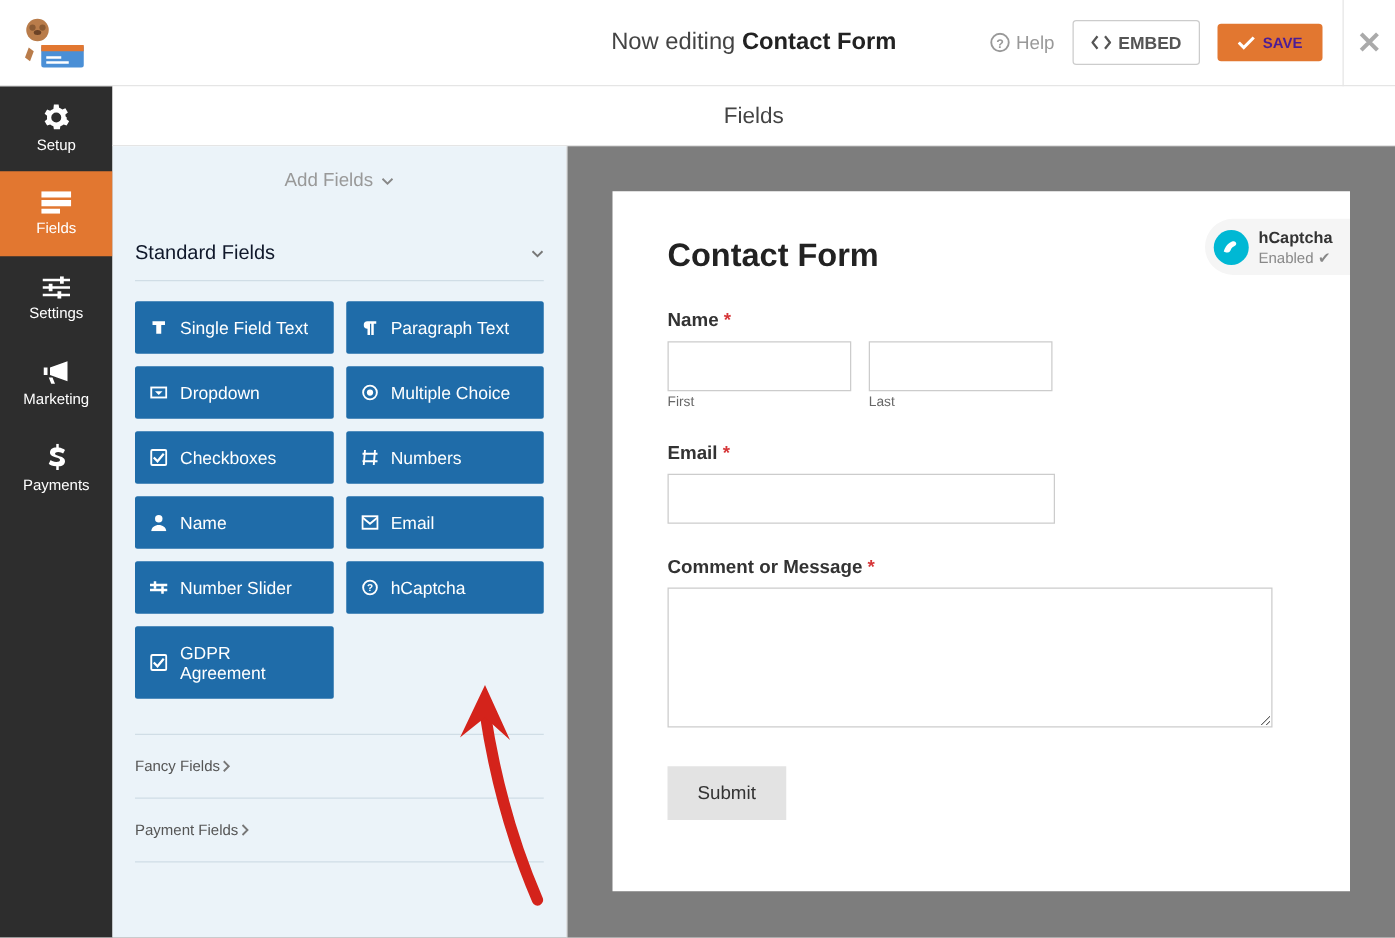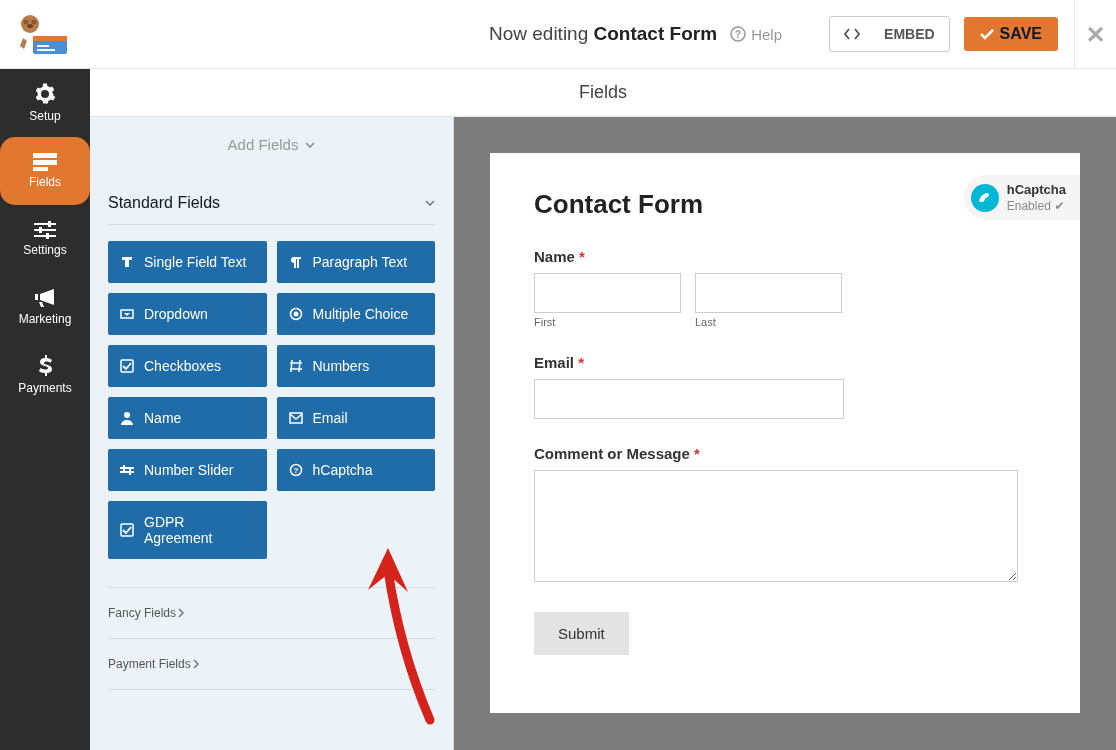--- a/index.html
+++ b/index.html
@@ -5,27 +5,27 @@
 * { box-sizing: border-box; margin: 0; padding: 0; font-family: -apple-system, BlinkMacSystemFont, "Segoe UI", Arial, sans-serif; }
 body { width: 1116px; height: 750px; overflow: hidden; background: #fff; }
 
 .topbar { height: 69px; border-bottom: 1px solid #e5e5e5; display: flex; align-items: center; position: relative; }
 .logo { width: 90px; display: flex; align-items: center; justify-content: center; height: 100%; }
 .logo svg { width: 60px; height: 48px; }
 .editing { flex: 1; text-align: center; font-size: 19px; color: #444; }
 .editing b { color: #222; }
 .top-actions { position: absolute; right: 58px; display: flex; align-items: center; gap: 14px; }
 .help { color: #999; font-size: 15px; display: flex; align-items: center; gap: 5px; cursor: pointer; }
-.btn-embed { background: #fff; border: 1px solid #ccc; color: #555; padding: 9px 14px; font-size: 14px; font-weight: 600; cursor: pointer; border-radius: 3px; display: flex; align-items: center; gap: 24px; margin-left: 33px; }
-.btn-save { background: #e27730; border: none; color: #0f172a; padding: 8px 16px; font-size: 16px; font-weight: 600; cursor: pointer; border-radius: 3px; display: flex; align-items: center; gap: 6px; }
+.btn-embed { background: #fff; border: 1px solid #ccc; color: #555; padding: 9px 14px; font-size: 14px; font-weight: 600; cursor: pointer; border-radius: 3px; display: flex; align-items: center; gap: 6px; }
+.btn-save { background: #e27730; border: none; color: #4c1d95; padding: 8px 16px; font-size: 12px; font-weight: 600; cursor: pointer; border-radius: 3px; display: flex; align-items: center; gap: 6px; }
 .close-x { position: absolute; right: 0; top: 0; width: 42px; height: 69px; border-left: 1px solid #e5e5e5; display: flex; align-items: center; justify-content: center; color: #aaa; cursor: pointer; font-size: 24px; font-weight: bold; }
 
 .main { display: flex; height: 681px; }
 .sidenav { width: 90px; background: #2d2d2d; display: flex; flex-direction: column; }
-.sidenav-item { height: 68px; display: flex; flex-direction: column; align-items: center; justify-content: center; color: #fff; font-size: 12px; gap: 4px; cursor: pointer; border-radius: 15px; }
+.sidenav-item { height: 68px; display: flex; flex-direction: column; align-items: center; justify-content: center; color: #fff; font-size: 12px; gap: 4px; cursor: pointer; }
 .sidenav-item.active { background: #e27730; }
 .sidenav-item svg { fill: #fff; }
 
 .content { flex: 1; display: flex; flex-direction: column; }
 .section-header { height: 48px; border-bottom: 1px solid #e5e5e5; display: flex; align-items: center; justify-content: center; font-size: 18px; color: #444; background: #fff; }
 
 .panels { flex: 1; display: flex; }
 .field-panel { width: 364px; background: #ebf3f9; border-right: 1px solid #ddd; }
 .tabs { display: flex; height: 55px; }
 .tab { flex: 1; display: flex; align-items: center; justify-content: center; gap: 7px; font-size: 15px; color: #666; cursor: pointer; }

